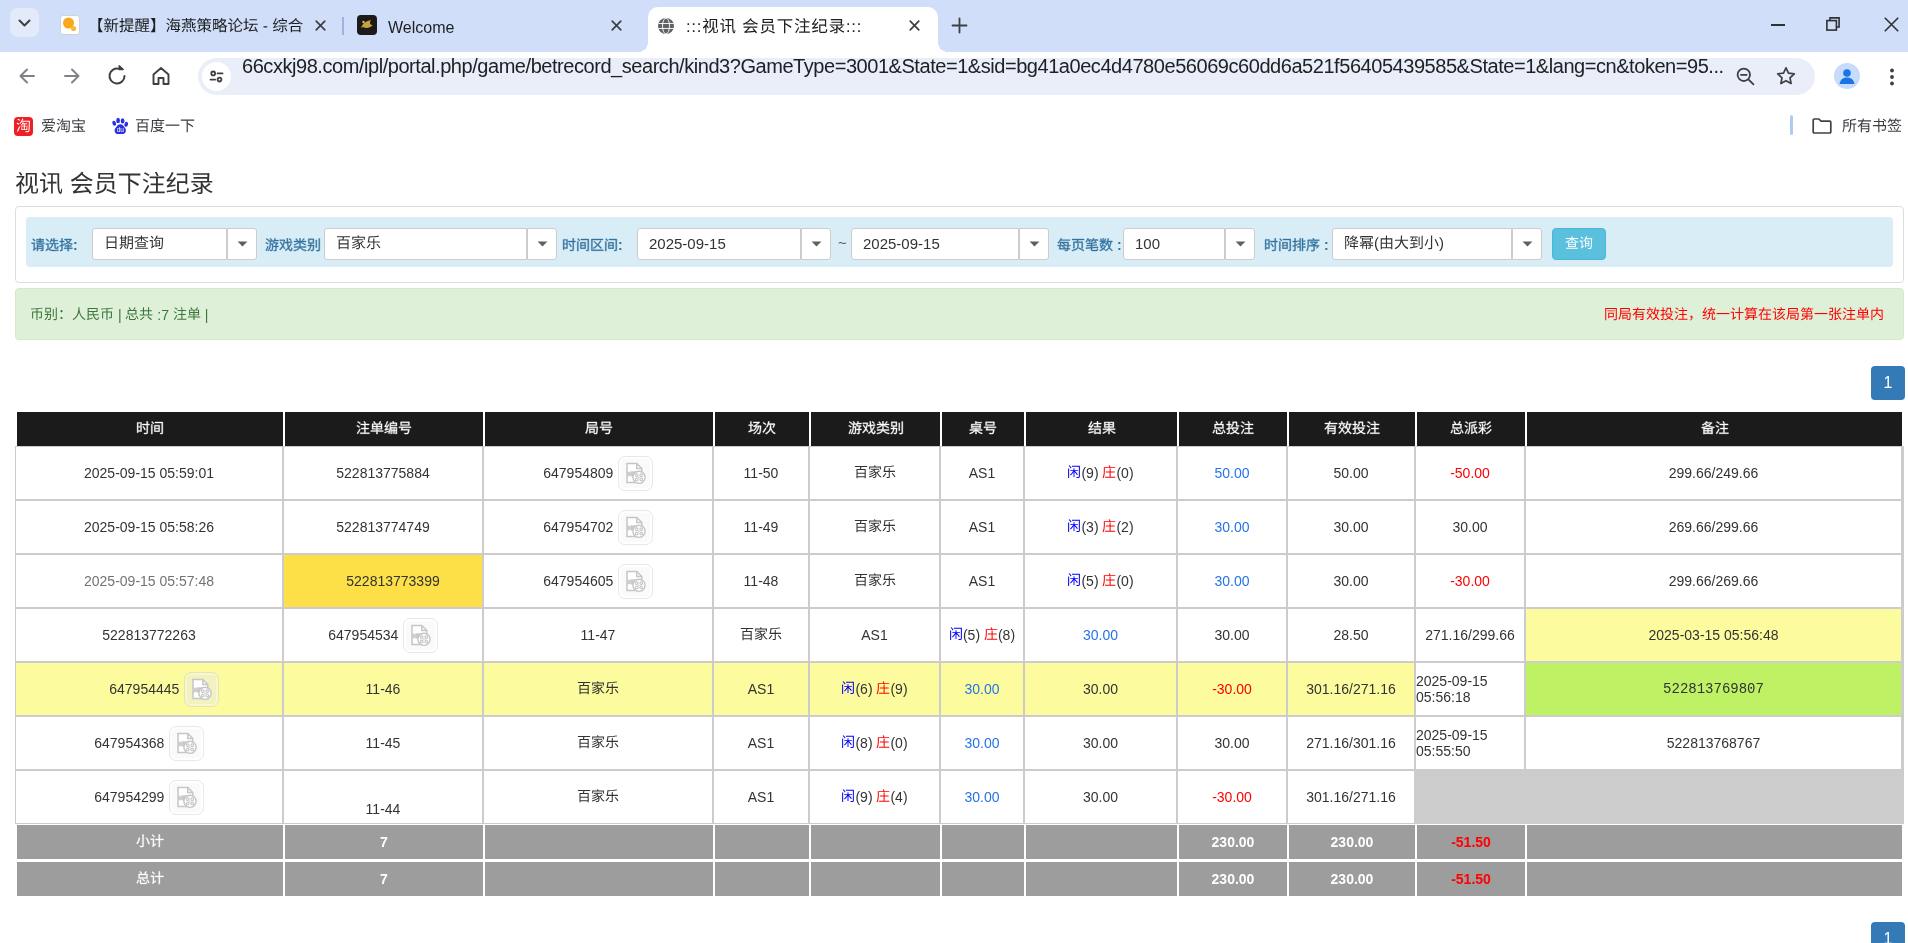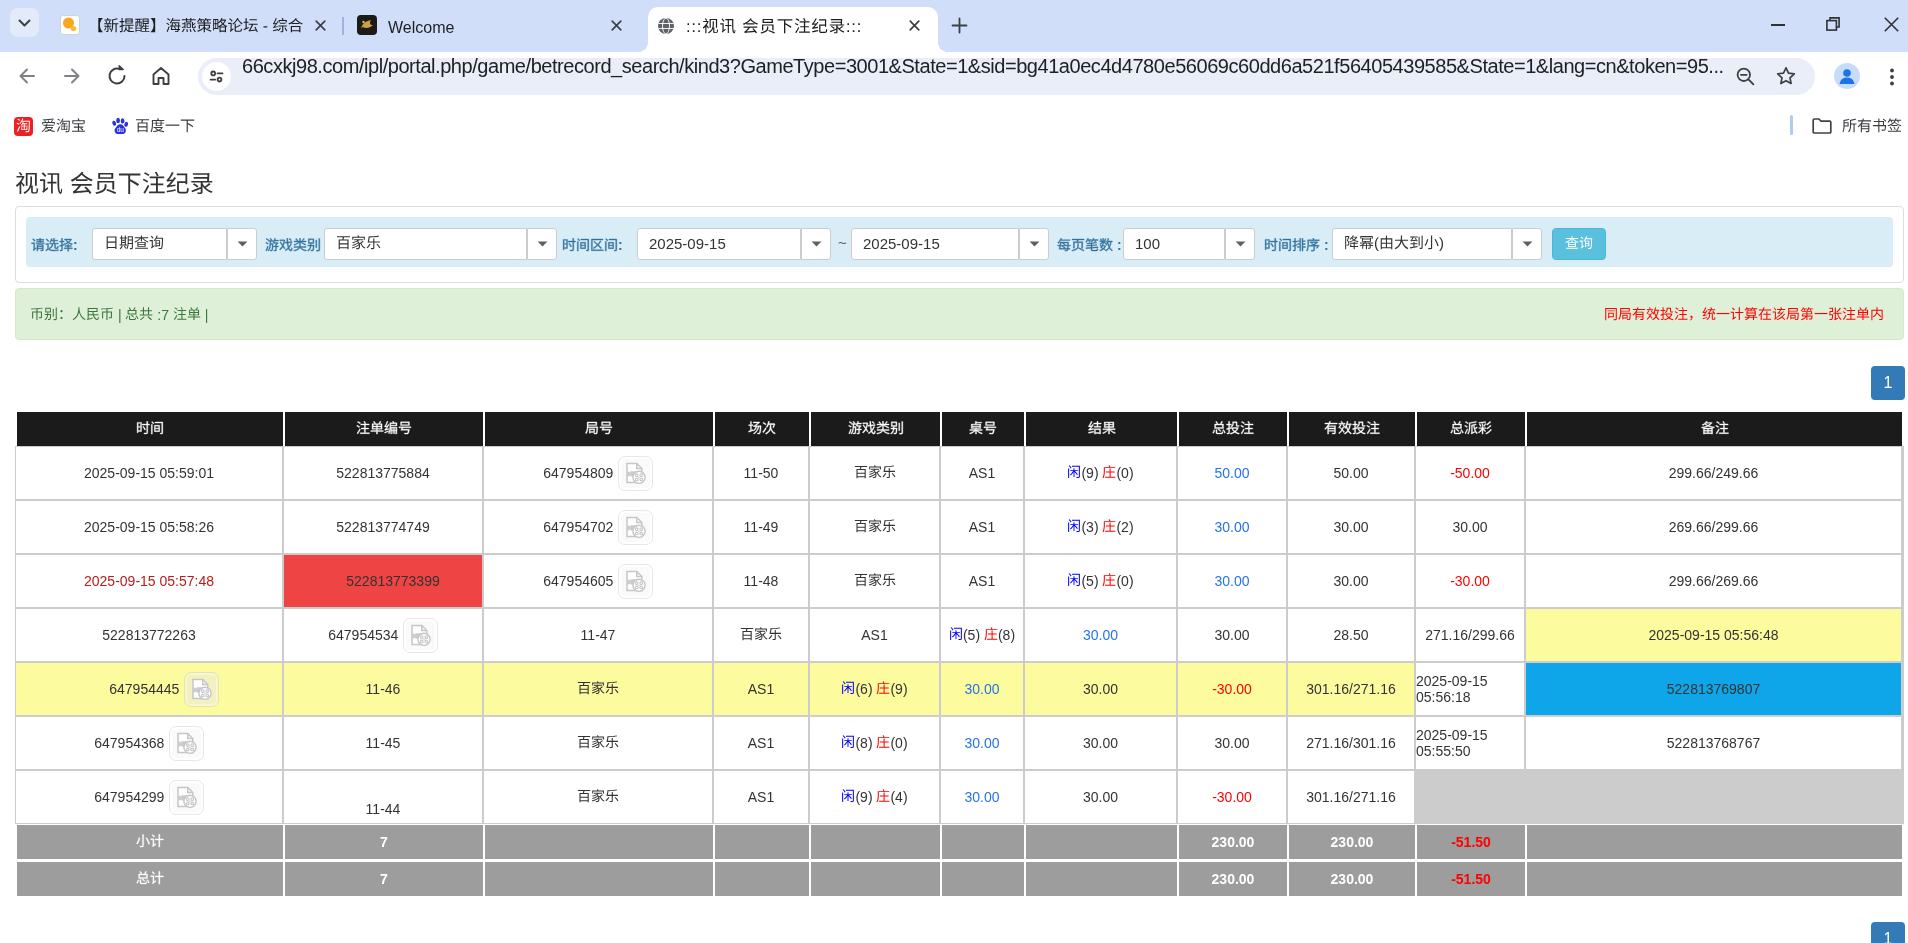--- a/index.html
+++ b/index.html
@@ -688,23 +688,23 @@
       <div class="cell" style="background:#fff;">
         <span style="font-size:14px;color:#333;">30.00</span>
       </div>
       <div class="cell" style="background:#fff;">
         <span style="font-size:14px;color:#333">30.00</span>
       </div>
       <div class="cell" style="background:#fff;">
         <span style="font-size:14px;color:#333;">269.66/299.66</span>
       </div>
       <div class="cell" style="background:#fff;">
-        <span style="font-size:14px;color:#b91c1c;">2025-09-15 05:57:48</span>
-      </div>
-      <div class="cell" style="background:#ef4444;padding-left:20px;">
+        <span style="font-size:14px;color:#737373;">2025-09-15 05:57:48</span>
+      </div>
+      <div class="cell" style="background:#fde047;padding-left:20px;">
         <span style="font-size:14px;color:#333;">522813773399</span>
       </div>
       <div class="cell" style="background:#fff;"><span style="font-size:14px;color:#333;">647954605</span>&nbsp;<span class="film">
           <svg width="26" height="26" viewBox="0 0 26 26">
             <g fill="#fff" stroke="#c6c6c6" stroke-width="1.5">
               <path d="M5 3.5 H14.8 L19.8 8.5 V22.5 H5 Z"></path>
               <path d="M14.8 3.5 V8.5 H19.8" fill="none"></path>
             </g>
             <g fill="#cbcbcb">
               <rect x="8.2" y="11.3" width="7.6" height="5.3" rx="0.8"></rect>
@@ -819,21 +819,21 @@
       <div class="cell" style="background:#fff;">
         <span style="font-size:14px;color:#333;">30.00</span>
       </div>
       <div class="cell" style="background:#fff;">
         <span style="font-size:14px;color:#333">28.50</span>
       </div>
       <div class="cell" style="background:#fff;">
         <span style="font-size:14px;color:#333;">271.16/299.66</span>
       </div>
       <div class="cell" style="background:#fcfc9f;">
-        <span style="font-size:14px;color:#333;">2025-09-15 05:56:48</span>
+        <span style="font-size:14px;color:#333;">2025-03-15 05:56:48</span>
       </div>
       <div class="cell" style="background:#fcfc9f;"><span style="font-size:14px;color:#333;margin-left:30px;">647954445</span>&nbsp;<span class="film" style="background:#f2f2c0;border-color:#e6e6a8;box-shadow:inset 0 0 0 2px #f7f7d8;">
           <svg width="26" height="26" viewBox="0 0 26 26">
             <g fill="#fff" stroke="#c6c6c6" stroke-width="1.5">
               <path d="M5 3.5 H14.8 L19.8 8.5 V22.5 H5 Z"></path>
               <path d="M14.8 3.5 V8.5 H19.8" fill="none"></path>
             </g>
             <g fill="#cbcbcb">
               <rect x="8.2" y="11.3" width="7.6" height="5.3" rx="0.8"></rect>
               <path d="M8.4 12.7 L5.4 10.9 V17 L8.4 15.2 Z"></path>
@@ -885,21 +885,21 @@
       </div>
       <div class="cell" style="background:#fcfc9f;">
         <span style="font-size:14px;color:#ff0000">-30.00</span>
       </div>
       <div class="cell" style="background:#fcfc9f;">
         <span style="font-size:14px;color:#333;">301.16/271.16</span>
       </div>
       <div class="cell" style="background:#fff;">
         <span style="font-size:14px;color:#333;">2025-09-15 05:56:18</span>
       </div>
-      <div class="cell" style="background:#0ea5e9;">
+      <div class="cell" style="background:#bef264;font-family:Liberation Mono, monospace;">
         <span style="font-size:14px;color:#333;">522813769807</span>
       </div>
       <div class="cell" style="background:#fff;"><span style="font-size:14px;color:#333;">647954368</span>&nbsp;<span class="film">
           <svg width="26" height="26" viewBox="0 0 26 26">
             <g fill="#fff" stroke="#c6c6c6" stroke-width="1.5">
               <path d="M5 3.5 H14.8 L19.8 8.5 V22.5 H5 Z"></path>
               <path d="M14.8 3.5 V8.5 H19.8" fill="none"></path>
             </g>
             <g fill="#cbcbcb">
               <rect x="8.2" y="11.3" width="7.6" height="5.3" rx="0.8"></rect>

